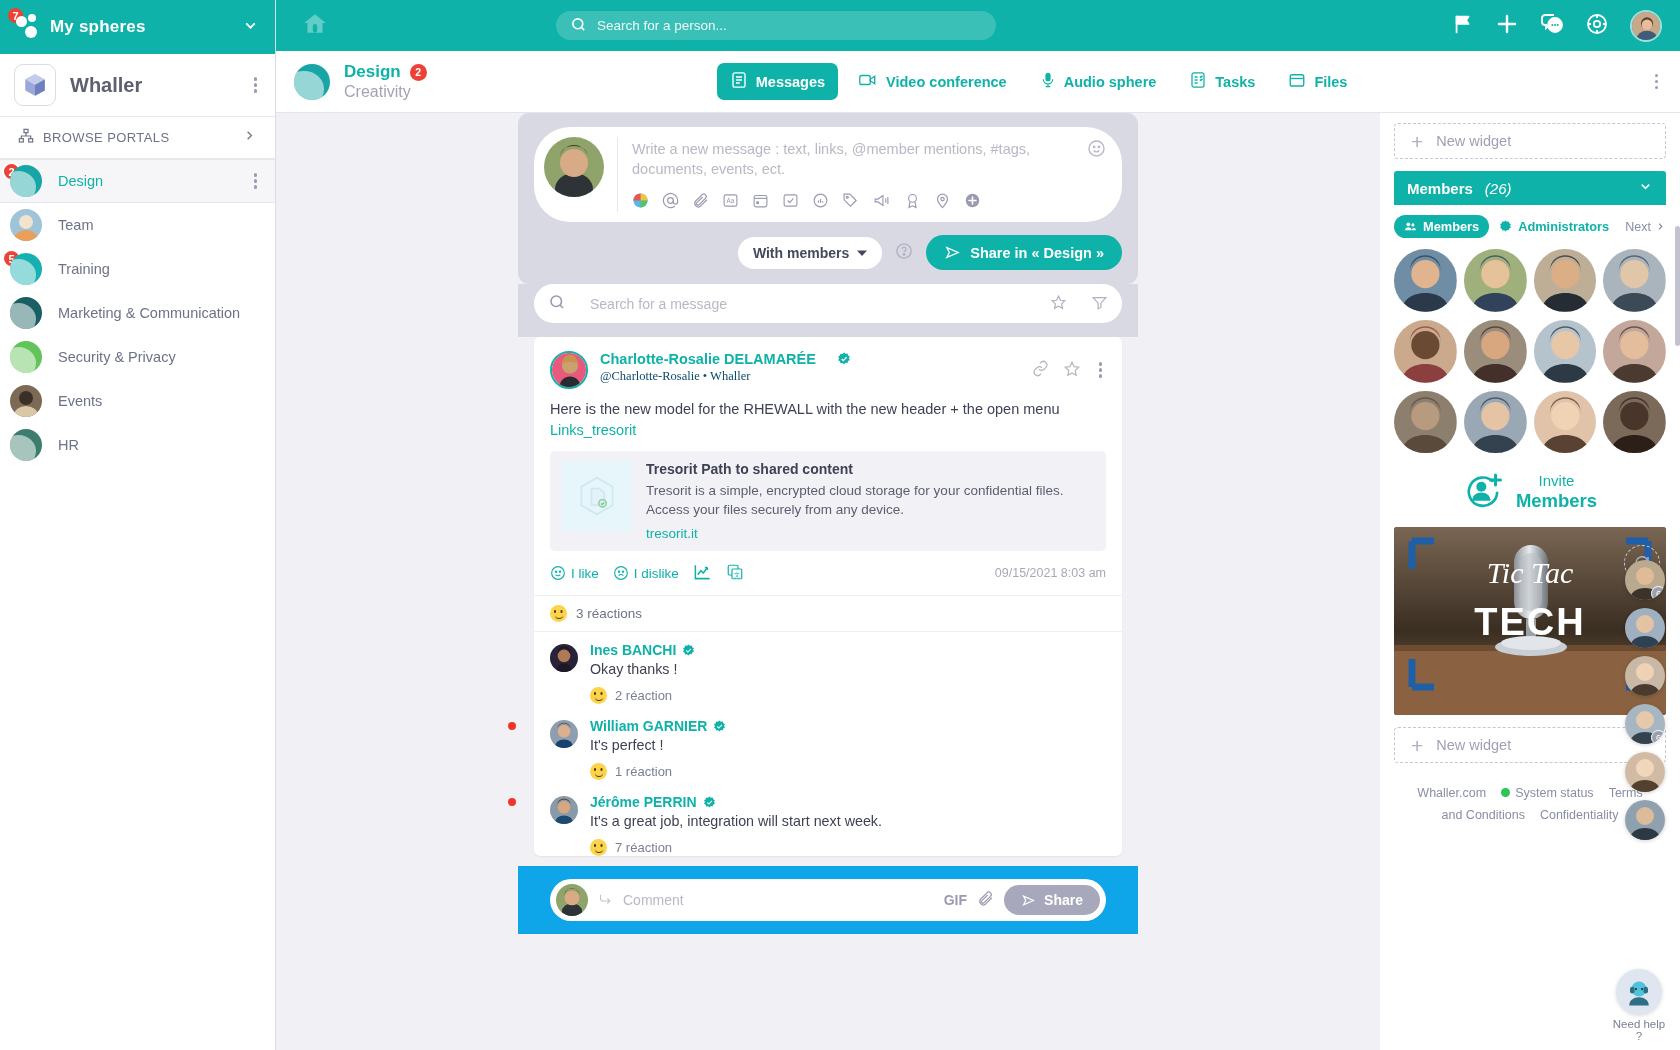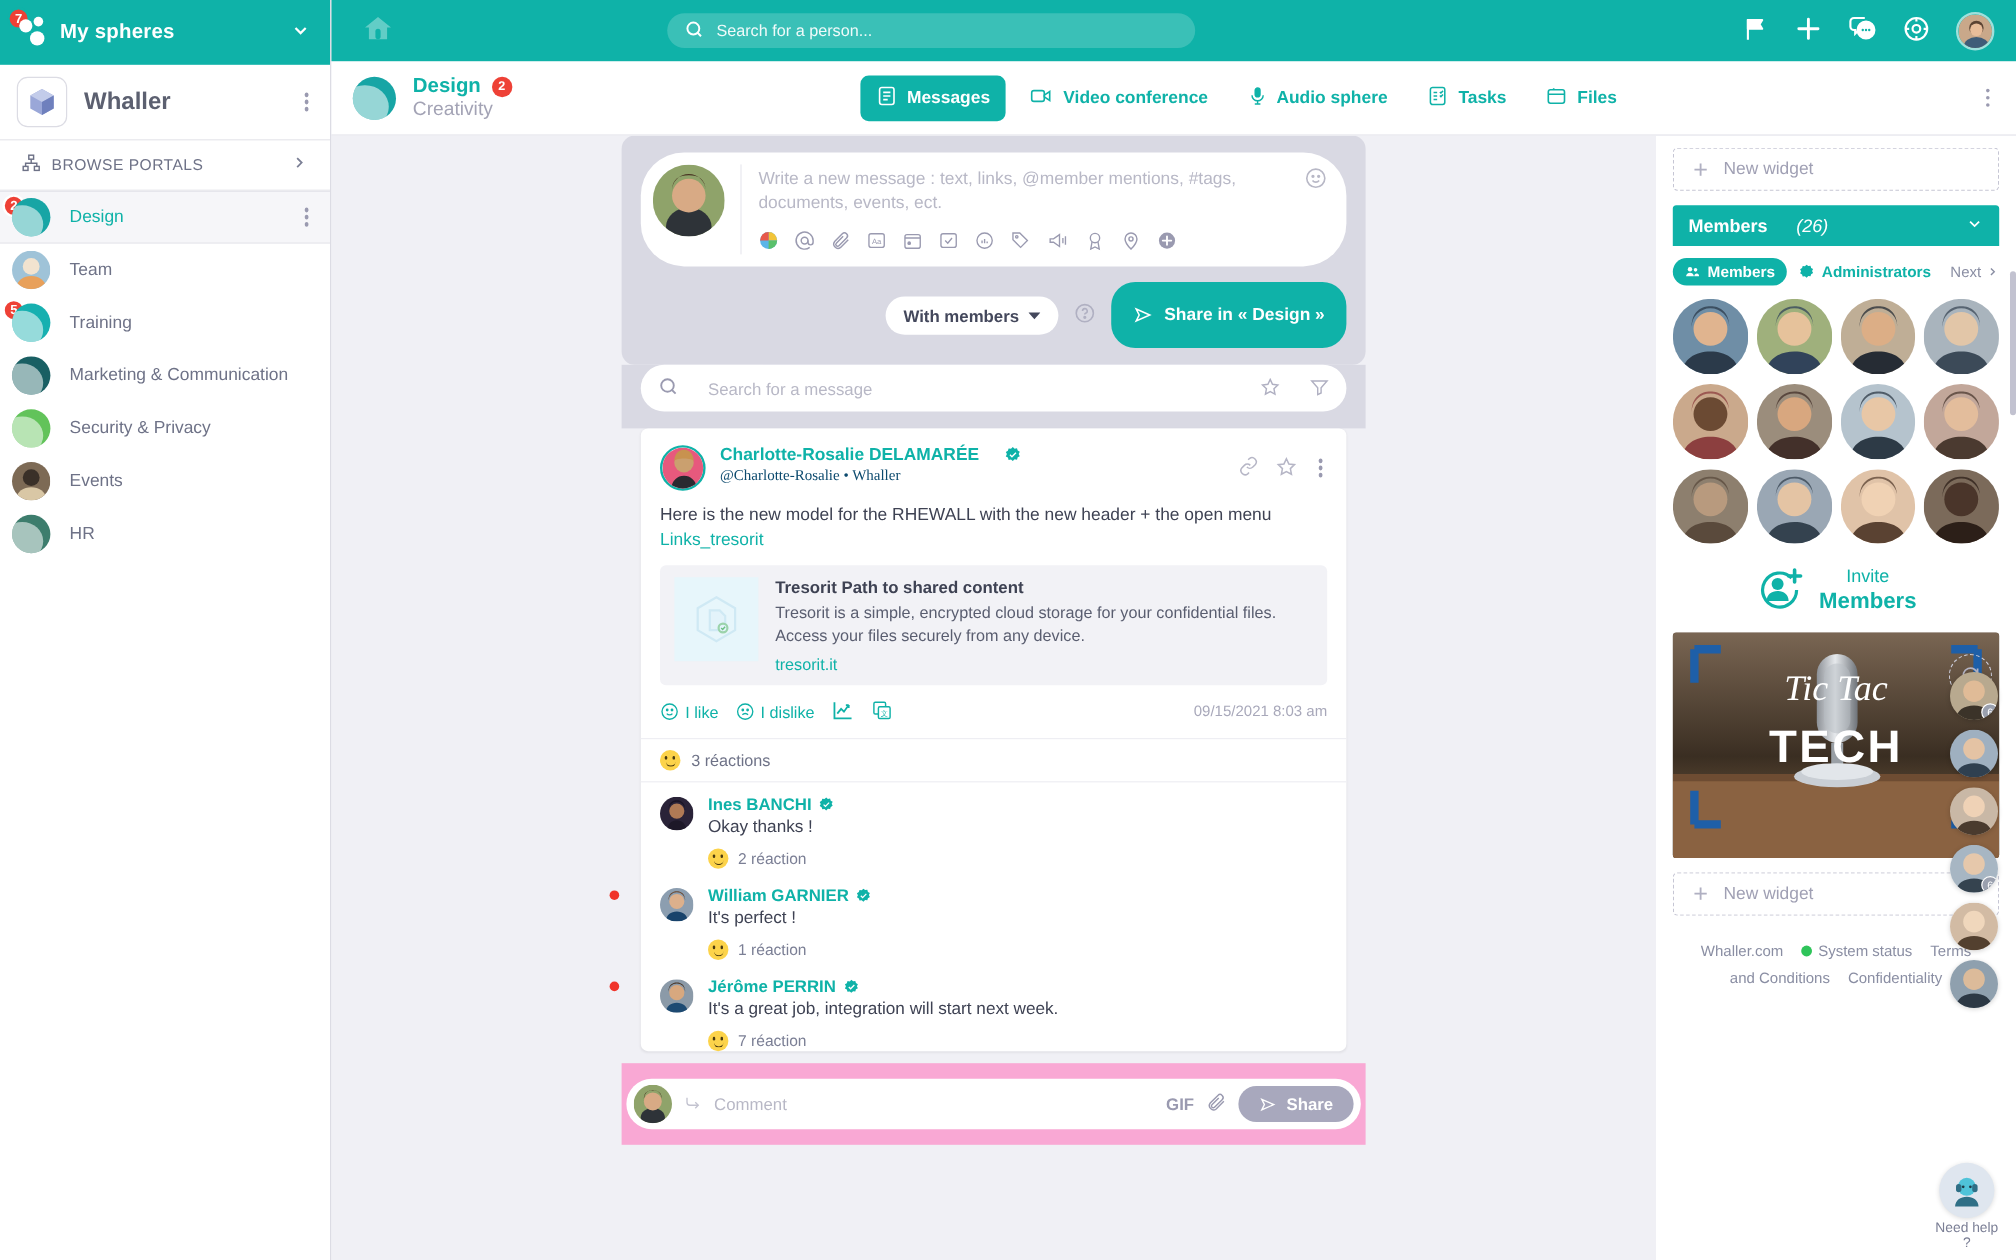--- a/index.html
+++ b/index.html
@@ -71,21 +71,21 @@
 
   .composer { background:#d9d9e3; padding:14px 16px 14px;border-radius:11px; }
   .comp-card { background:#fff; border-radius:36px; display:flex; padding:10px 16px 10px 10px; align-items:flex-start; min-height:78px;}
   .comp-card .av { width:60px;height:60px;border-radius:50%; overflow:hidden; flex:0 0 60px;}
   .comp-body { flex:1 1 auto; margin-left:13px; padding-top:3px; border-left:1px solid #e8e8ef; padding-left:14px;}
   .comp-ph { color:#b8b8c6; font-size:14.5px; line-height:1.35; }
   .comp-icons { display:flex; align-items:center; gap:13px; margin-top:13px;}
   .comp-smile { margin-left:auto; padding-top:2px;}
   .comp-actions { display:flex; align-items:center; justify-content:flex-end; gap:13px; margin-top:13px;}
   .pillsel { background:#fff; border-radius:20px; padding:8px 15px; font-size:14px; color:#44485c; font-weight:bold; display:flex; align-items:center; gap:8px;}
-  .sharebtn { background:#0FB2A8; color:#fff; border-radius:20px; padding:19px 18px; font-size:14.5px; font-weight:bold; display:flex;align-items:center;gap:9px;}
+  .sharebtn { background:#0FB2A8; color:#fff; border-radius:20px; padding:9px 18px; font-size:14.5px; font-weight:bold; display:flex;align-items:center;gap:9px;}
 
   .msgsearch { background:#d9d9e3; padding:0 16px 14px;}
   .msgsearch .inner { background:#fff; border-radius:22px; height:39px; display:flex;align-items:center; padding:0 14px; gap:24px;}
   .msgsearch .ph { color:#b8b8c6; font-size:14px; flex:1 1 auto;}
 
   .post { background:#fff; border-radius:6px; margin:0 16px; box-shadow:0 1px 2px rgba(0,0,0,.06);}
   .post-head { display:flex; padding:14px 16px 0; }
   .post-head .av { width:38px;height:38px;border-radius:50%; overflow:hidden; flex:0 0 38px; border:2px solid #0FB2A8; position:relative;}
   .ph-meta { margin-left:12px; }
   .ph-name { color:#0FB2A8; font-weight:bold; font-size:14.5px; display:flex; align-items:center; gap:21px;}
@@ -108,33 +108,33 @@
 
   .cmt { padding:10px 16px 2px 16px; display:flex; }
   .cmt .av { width:28px;height:28px;border-radius:50%; overflow:hidden; flex:0 0 28px; margin-top:2px;}
   .cmt-body { margin-left:12px; flex:1 1 auto;}
   .cmt-name { color:#0FB2A8; font-weight:bold; font-size:14px; display:flex;align-items:center;gap:6px;}
   .cmt-text { color:#3e4253; font-size:14.3px; margin-top:3px;}
   .cmt-react { display:flex; align-items:center; gap:8px; margin:8px 0 4px 10px; color:#7b7f95; font-size:13px;}
   .cmt-dot { position:absolute; left:-26px; top:14px; width:8px;height:8px;border-radius:50%; background:#f0342a;}
   .cmt-wrap { position:relative; }
 
-  .cmtbar { background:#f9a8d4; padding:13px 4px; margin-top:10px;}
+  .cmtbar { background:#0ea5e9; padding:13px 32px; margin-top:10px;}
   .cmtbar .inner { background:#fff; border-radius:24px; height:42px; display:flex; align-items:center; padding:0 6px 0 6px; gap:10px;}
   .cmtbar .av { width:32px;height:32px;border-radius:50%;overflow:hidden; flex:0 0 32px;}
   .cmtbar .ph { color:#b8b8c6; font-size:14px; flex:1 1 auto;}
   .cmtbar .gif { color:#9a9ab0; font-size:14px; font-weight:bold;}
   .cmtbar .sharegrey { background:#a8a8bd; color:#fff; border-radius:18px; padding:7px 17px; font-size:14px; font-weight:bold; display:flex;align-items:center;gap:8px;}
 
   
   .widgets { width:300px; flex:0 0 300px; background:#fff; padding:10px 14px 0; overflow:hidden; }
   .newwidget { border:1.5px dashed #c6c6d4; border-radius:4px; height:36px; display:flex; align-items:center; padding:0 16px; gap:13px; color:#a0a0b4; font-size:14.5px; margin-bottom:12px;}
   .newwidget .plus { font-size:21px; color:#b0b0c2; line-height:1;}
   .w-head { background:#0FB2A8; color:#fff; height:34px; display:flex; align-items:center; padding:0 13px; font-size:15px; font-weight:bold; border-radius:3px 3px 0 0;}
-  .w-head em { font-style:italic; font-weight:normal; margin-left:24px;text-align:center;}
+  .w-head em { font-style:italic; font-weight:normal; margin-left:12px;text-align:center;}
   .w-head .chv { margin-left:auto; font-size:14px;}
   .w-body { padding:10px 0 0;}
   .segs { display:flex; align-items:center; gap:10px; }
   .seg { display:flex; align-items:center; gap:6px; font-size:12.8px; }
   .seg.on { background:#0FB2A8; color:#fff; border-radius:13px; padding:4px 10px; font-weight:bold;}
   .seg.off { color:#0FB2A8; font-weight:bold;}
   .next { margin-left:auto; color:#8a8ea3; font-size:12.5px; display:flex;align-items:center;gap:4px;}
   .grid { display:grid; grid-template-columns:repeat(4,1fr); gap:8px 7px; margin-top:11px;}
   .mem { position:relative; width:100%; aspect-ratio:1/1; border-radius:50%; overflow:hidden;}
   .mem .st { position:absolute; width:9px;height:9px;border-radius:50%; left:1px; bottom:2px; border:1.5px solid #fff;}

